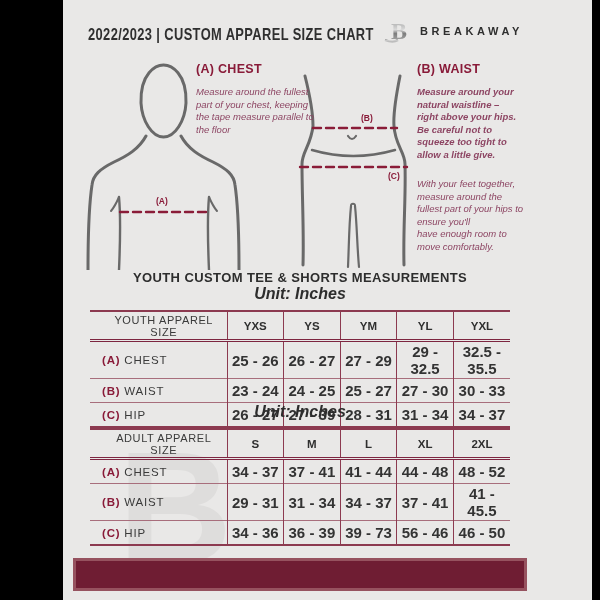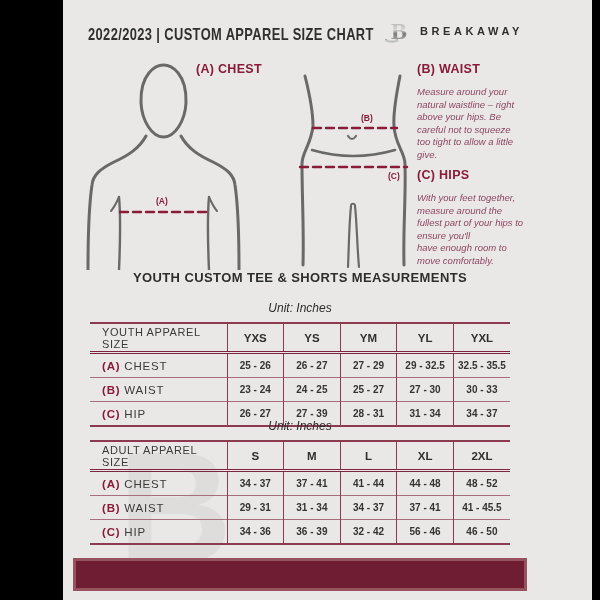--- a/index.html
+++ b/index.html
@@ -17,38 +17,38 @@
   .diagram{position:absolute;left:0;top:58px;width:474px;height:212px;}
   .fig{position:absolute;}
   .fig path{fill:none;stroke:#696969;stroke-linecap:round;}
   .fig .dash{stroke:#8a1c38;stroke-width:2.4;stroke-dasharray:8 5;}
   .marker{position:absolute;font-size:8.5px;font-weight:700;color:#891b39;}
   .instr{position:absolute;text-align:left;}
   .instr h3{margin:0;font-size:12.5px;font-weight:700;color:#891b39;letter-spacing:0.3px;}
   .instr p{margin:10px 0 0;font-size:9.5px;line-height:12.5px;font-style:italic;color:#8d4563;
            white-space:pre-line;}
   .instr-a{left:133px;top:4px;} .instr-a p{width:122px;}
-  .instr-b{left:354px;top:4px;} .instr-b p{width:104px;}
+  .instr-b{left:354px;top:4px;} .instr-b p{width:104px;font-weight:bold;}
   .instr-c{left:354px;top:110px;} .instr-c p{width:112px;}
 
   
   .tbl-sec{position:absolute;left:0;width:474px;text-align:center;z-index:1;}
   .tbl-sec h2{margin:4px 0 0;font-size:13px;font-weight:700;color:#2d2d2d;letter-spacing:0.4px;}
-  .unit{font-size:12px;font-style:italic;color:#2d2d2d;margin-top:16px;}
+  .unit{font-size:16px;font-style:italic;color:#2d2d2d;margin-top:0;font-weight:bold;}
   #youth-section{top:266px;} #adult-section{top:403px;}
   table.size-table{margin:7px auto 0;width:420px;border-collapse:collapse;table-layout:fixed;background:transparent;}
   col.c-label{width:137px;} col.c-val{width:56.6px;}
   .size-table thead tr{border-top:2px solid #8c3a50;border-bottom:3px double #7d2540;}
   .size-table tbody tr{border-bottom:1px solid #a86e7c;}
   .size-table tbody tr:last-child{border-bottom:2px solid #8c3a50;}
   .size-table th:not(:first-child),.size-table td:not(:first-child){border-left:1.5px solid #8c3a50;}
   .size-table th{height:25px;font-size:11.5px;font-weight:700;color:#2f2f2f;}
-  .size-table th.label-col{font-weight:400;font-size:11px;letter-spacing:0.6px;text-align:left;
+  .size-table th.label-col{font-weight:400;font-size:11px;letter-spacing:0.6px;text-align:center;
                            padding-left:12px;color:#3a3a3a;}
-  .size-table td{height:21px;font-size:10px;font-weight:700;color:#333;text-align:center;}
+  .size-table td{height:21px;font-size:15px;font-weight:700;color:#333;text-align:center;}
   .size-table td.label-col{text-align:left;padding-left:12px;font-size:11.5px;font-weight:400;
                            letter-spacing:0.8px;color:#3a3a3a;}
   .size-table td.label-col .prefix{color:#891b39;font-weight:700;}
 
   .watermark{position:absolute;left:55px;top:428px;font-size:158px;line-height:1;font-weight:700;
              color:#dedddc;z-index:0;}
   .footer-bar{position:absolute;left:10px;top:558px;width:448px;height:27px;background:#6f1d33;
               border:3px solid #96525f;z-index:2;}
 </style>
 </head>
@@ -99,27 +99,27 @@
         <path class="dash" d="M 18 65 H 102"></path>
         <path class="dash" d="M 5 104 H 112"></path>
       </svg>
 
       <span class="marker" style="left:93px;top:138px">(A)</span>
       <span class="marker" style="left:298px;top:55px">(B)</span>
       <span class="marker" style="left:325px;top:113px">(C)</span>
 
       <div class="instr instr-a">
         <h3>(A) CHEST</h3>
+        <p>Measure around the fullest part of your chest, keeping the tape measure parallel to the floor</p>
       </div>
       <div class="instr instr-b">
         <h3>(B) WAIST</h3>
         <p>Measure around your natural waistline – right above your hips. Be careful not to squeeze too tight to allow a little give.</p>
       </div>
       <div class="instr instr-c">
-        <h3>(C) HIPS</h3>
         <p>With your feet together, measure around the fullest part of your hips to ensure you'll
 have enough room to move comfortably.</p>
       </div>
     </div>
 
     <div class="watermark">B</div>
 
     <section class="tbl-sec" id="youth-section">
       <h2>YOUTH CUSTOM TEE &amp; SHORTS MEASUREMENTS</h2>
       <div class="unit">Unit: Inches</div>
@@ -206,21 +206,21 @@
               <td>29 - 31</td>
               <td>31 - 34</td>
               <td>34 - 37</td>
               <td>37 - 41</td>
               <td>41 - 45.5</td>
             </tr>
             <tr>
               <td class="label-col"><span class="prefix">(C)</span> HIP</td>
               <td>34 - 36</td>
               <td>36 - 39</td>
-              <td>32 - 42</td>
+              <td>39 - 73</td>
               <td>56 - 46</td>
               <td>46 - 50</td>
             </tr>
           </tbody>
         </table>
     </section>
 
     <div class="footer-bar"></div>
   </div>
 </div>

